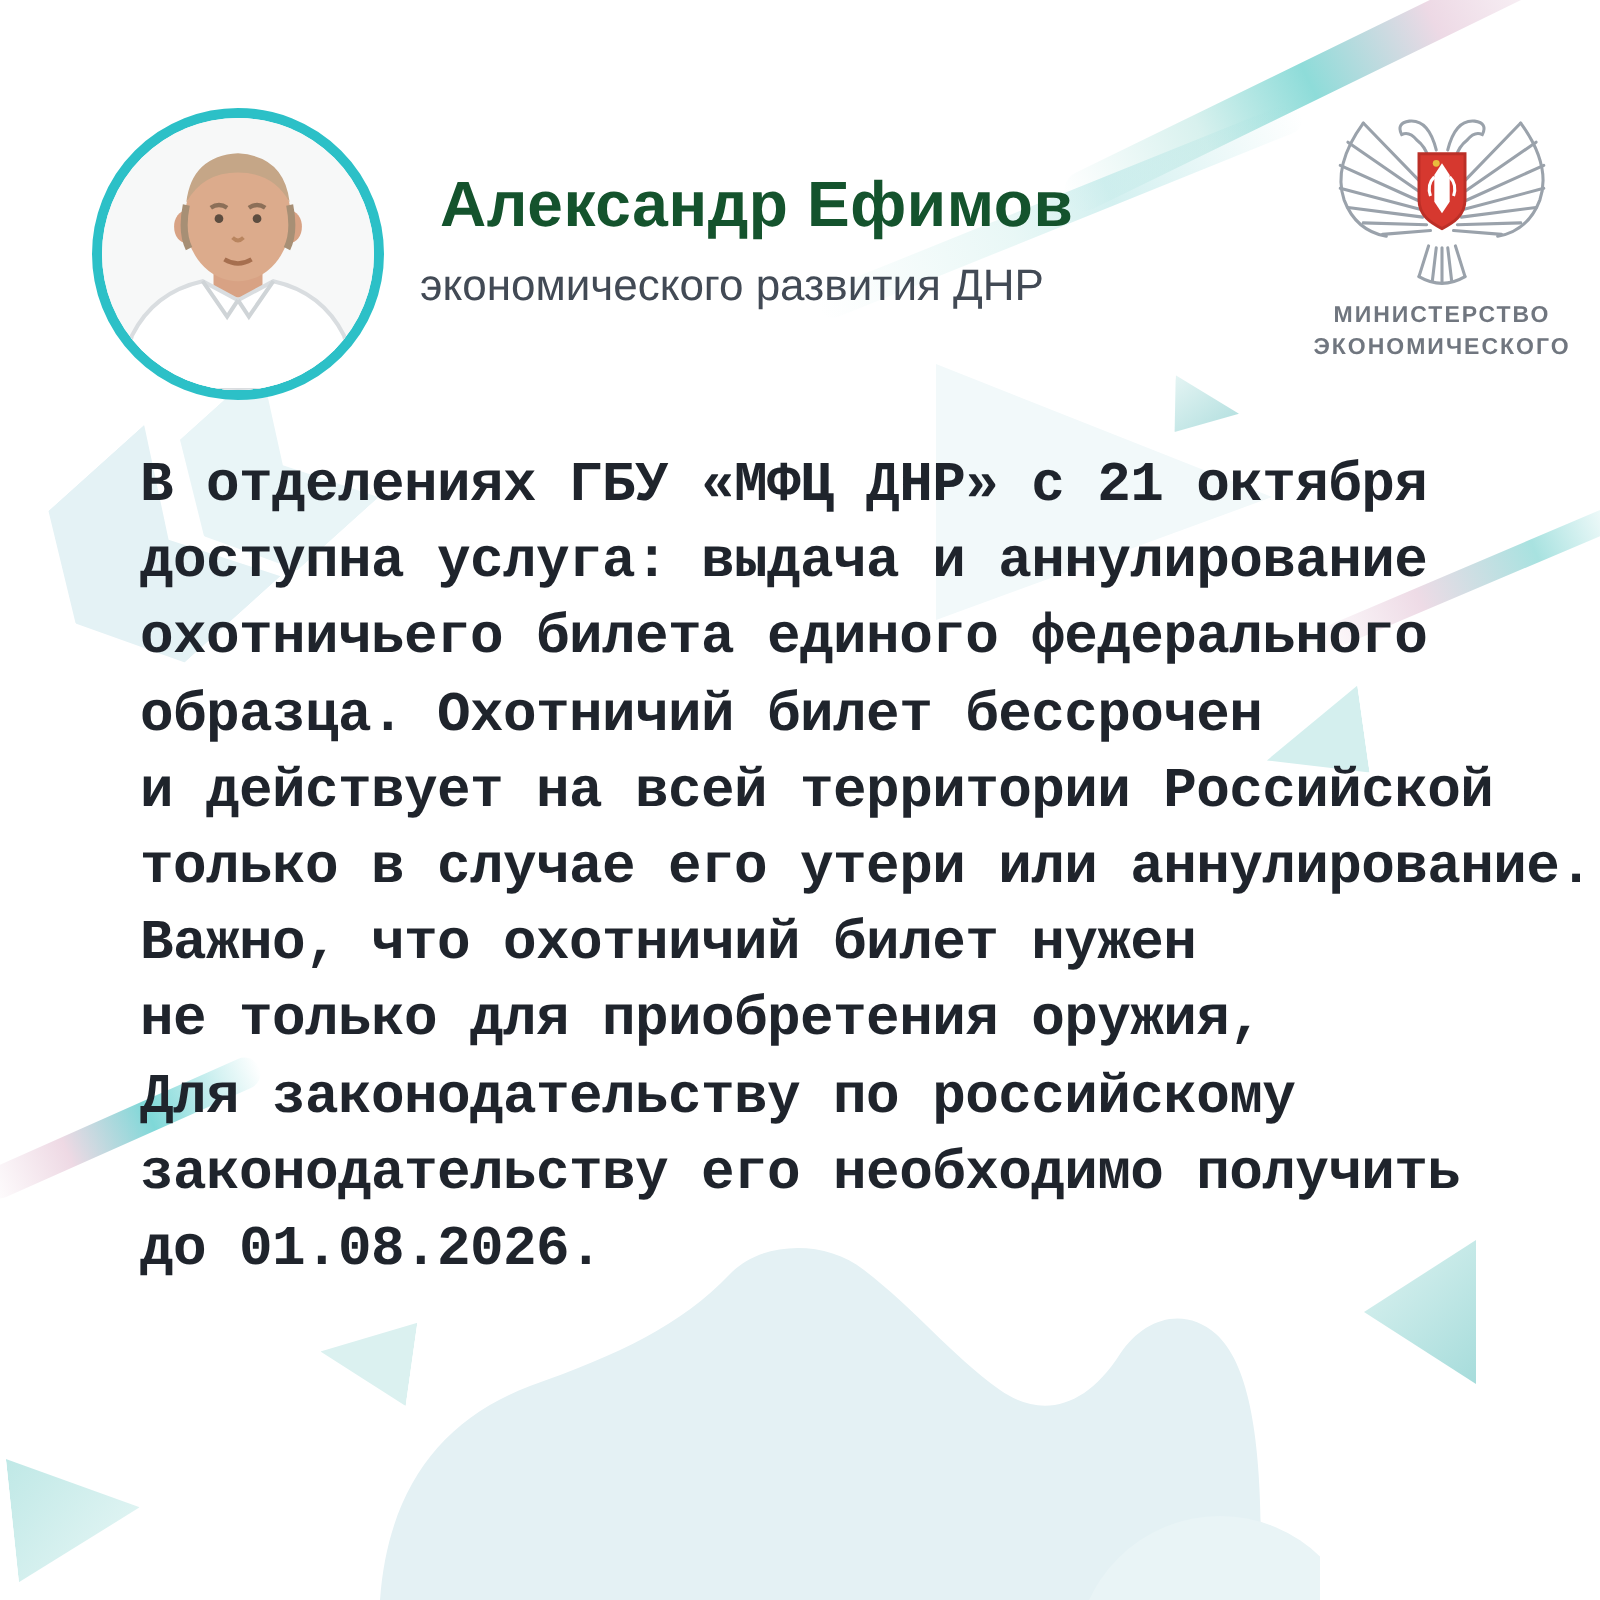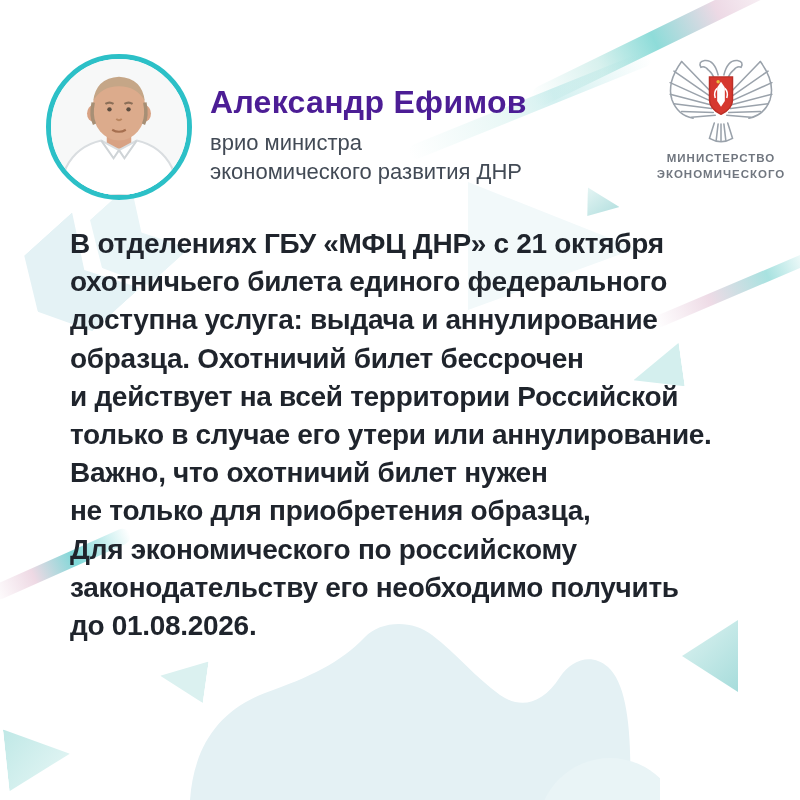--- a/index.html
+++ b/index.html
@@ -39,32 +39,32 @@
     background:linear-gradient(90deg,rgba(255,255,255,0),#eedbe6 35%,#a8e2e0 72%,rgba(255,255,255,0));}
   .streak-left{left:-14px;top:556px;width:150px;height:16px;transform:rotate(-24deg);
     background:linear-gradient(90deg,rgba(255,255,255,0),#eed9e4 30%,#7fd8d8 60%,rgba(255,255,255,0));}
 
   .blob-svg{left:180px;top:615px;}
 
   
   .avatar{position:absolute;left:46px;top:54px;width:136px;height:136px;border-radius:50%;
           border:5px solid #2cc0c7;background:#fafbfb;overflow:hidden;z-index:2;}
   .avatar svg{display:block;width:100%;height:100%;}
-  .name{position:absolute;left:210px;top:84px;z-index:2;font-size:32px;font-weight:bold;
-        color:#4c1d95;letter-spacing:.3px;}
+  .name{position:absolute;left:220px;top:84px;z-index:2;font-size:32px;font-weight:bold;
+        color:#14532d;letter-spacing:.3px;}
   .role{position:absolute;left:210px;top:128px;z-index:2;font-size:22px;color:#424a55;
         line-height:29px;}
   .emblem{position:absolute;left:628px;top:50px;width:186px;z-index:2;text-align:center;}
   .emblem svg{display:block;margin:0 auto;}
   .ministry{margin-top:4px;font-size:11.5px;font-weight:bold;color:#70767f;
             letter-spacing:1px;line-height:16px;}
 
   
   .post{position:absolute;left:70px;top:228px;width:700px;z-index:2;
-        font-size:28px;font-weight:bold;color:#1f242c;letter-spacing:-0.3px;}
+        font-size:28px;font-weight:bold;color:#1f242c;letter-spacing:-0.3px;font-family:Liberation Mono, monospace;}
   .post .line{height:38.2px;white-space:nowrap;}
 </style>
 </head>
 <body>
 
 <div class="page">
 
   <div class="decor chevron chev1"></div>
   <div class="decor chevron chev2"></div>
   <div class="decor tri-right-pale"></div>
@@ -99,21 +99,20 @@
       <path d="M40 33 Q43 31 46 33 M54 33 Q57 31 60 33" stroke="#8c6f58" stroke-width="1.6" fill="none"></path>
       <circle cx="43" cy="37" r="1.6" fill="#5d4d40"></circle>
       <circle cx="57" cy="37" r="1.6" fill="#5d4d40"></circle>
       <path d="M48 44 Q50 46 52 44" stroke="#b9855f" stroke-width="1.4" fill="none"></path>
       <path d="M45 52 Q50 55 55 52" stroke="#a66f4f" stroke-width="1.6" fill="none"></path>
     </svg>
   </div>
 
   <div class="name">Александр Ефимов</div>
   <div class="role">
-    <div>врио министра</div>
     <div>экономического развития ДНР</div>
   </div>
 
   <div class="emblem">
     <svg width="128" height="96" viewBox="0 0 130 100">
       <g stroke="#9aa2ab" stroke-width="1.6" fill="none" stroke-linecap="round">
 
         <path d="M57 46 L24 12"></path>
           <path d="M55 49 L16 22"></path>
         <path d="M54 53 L12 34"></path>
@@ -145,25 +144,25 @@
       <circle cx="62" cy="33" r="1.8" fill="#e9bd3d"></circle>
     </svg>
     <div class="ministry">
       <div>МИНИСТЕРСТВО</div>
       <div>ЭКОНОМИЧЕСКОГО</div>
     </div>
   </div>
 
   <div class="post">
     <div class="line">В отделениях ГБУ «МФЦ ДНР» с 21 октября</div>
+    <div class="line">доступна услуга: выдача и аннулирование</div>
     <div class="line">охотничьего билета единого федерального</div>
-    <div class="line">доступна услуга: выдача и аннулирование</div>
     <div class="line">образца. Охотничий билет бессрочен</div>
     <div class="line">и действует на всей территории Российской</div>
     <div class="line">только в случае его утери или аннулирование.</div>
     <div class="line">Важно, что охотничий билет нужен</div>
-    <div class="line">не только для приобретения образца,</div>
-    <div class="line">Для экономического по российскому</div>
+    <div class="line">не только для приобретения оружия,</div>
+    <div class="line">Для законодательству по российскому</div>
     <div class="line">законодательству его необходимо получить</div>
     <div class="line">до 01.08.2026.</div>
   </div>
 
 </div>
 
 </body></html>

